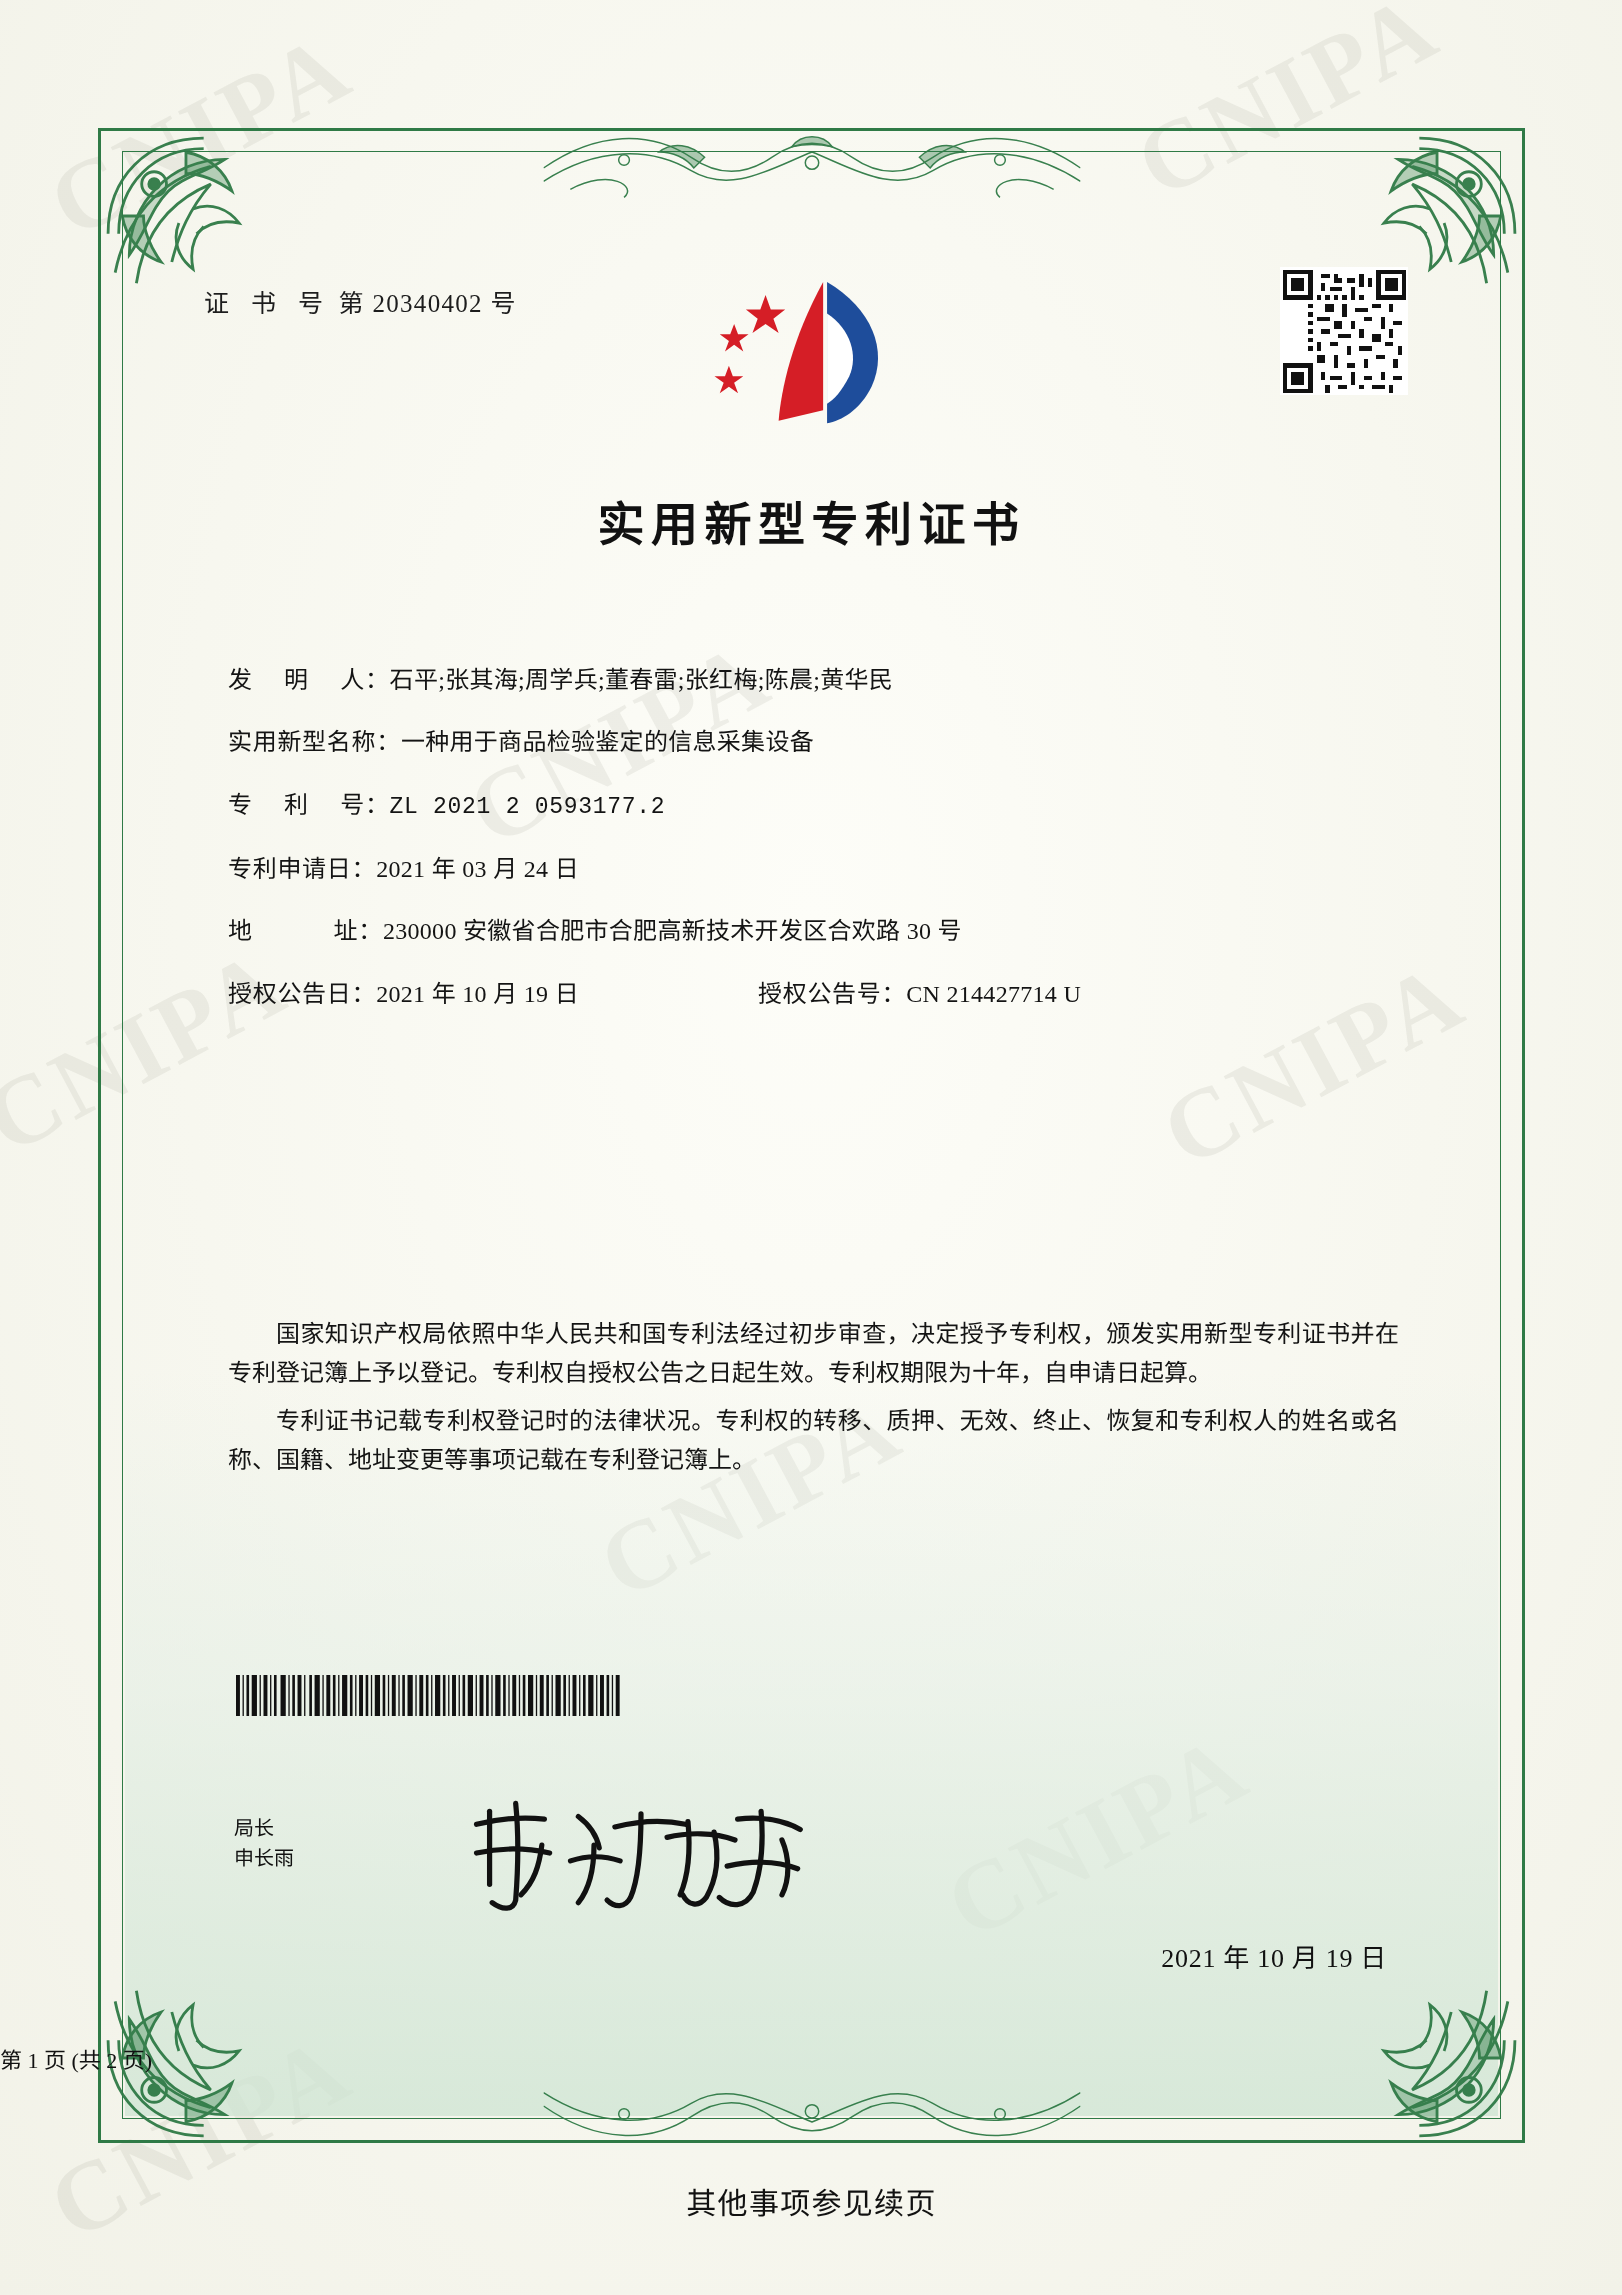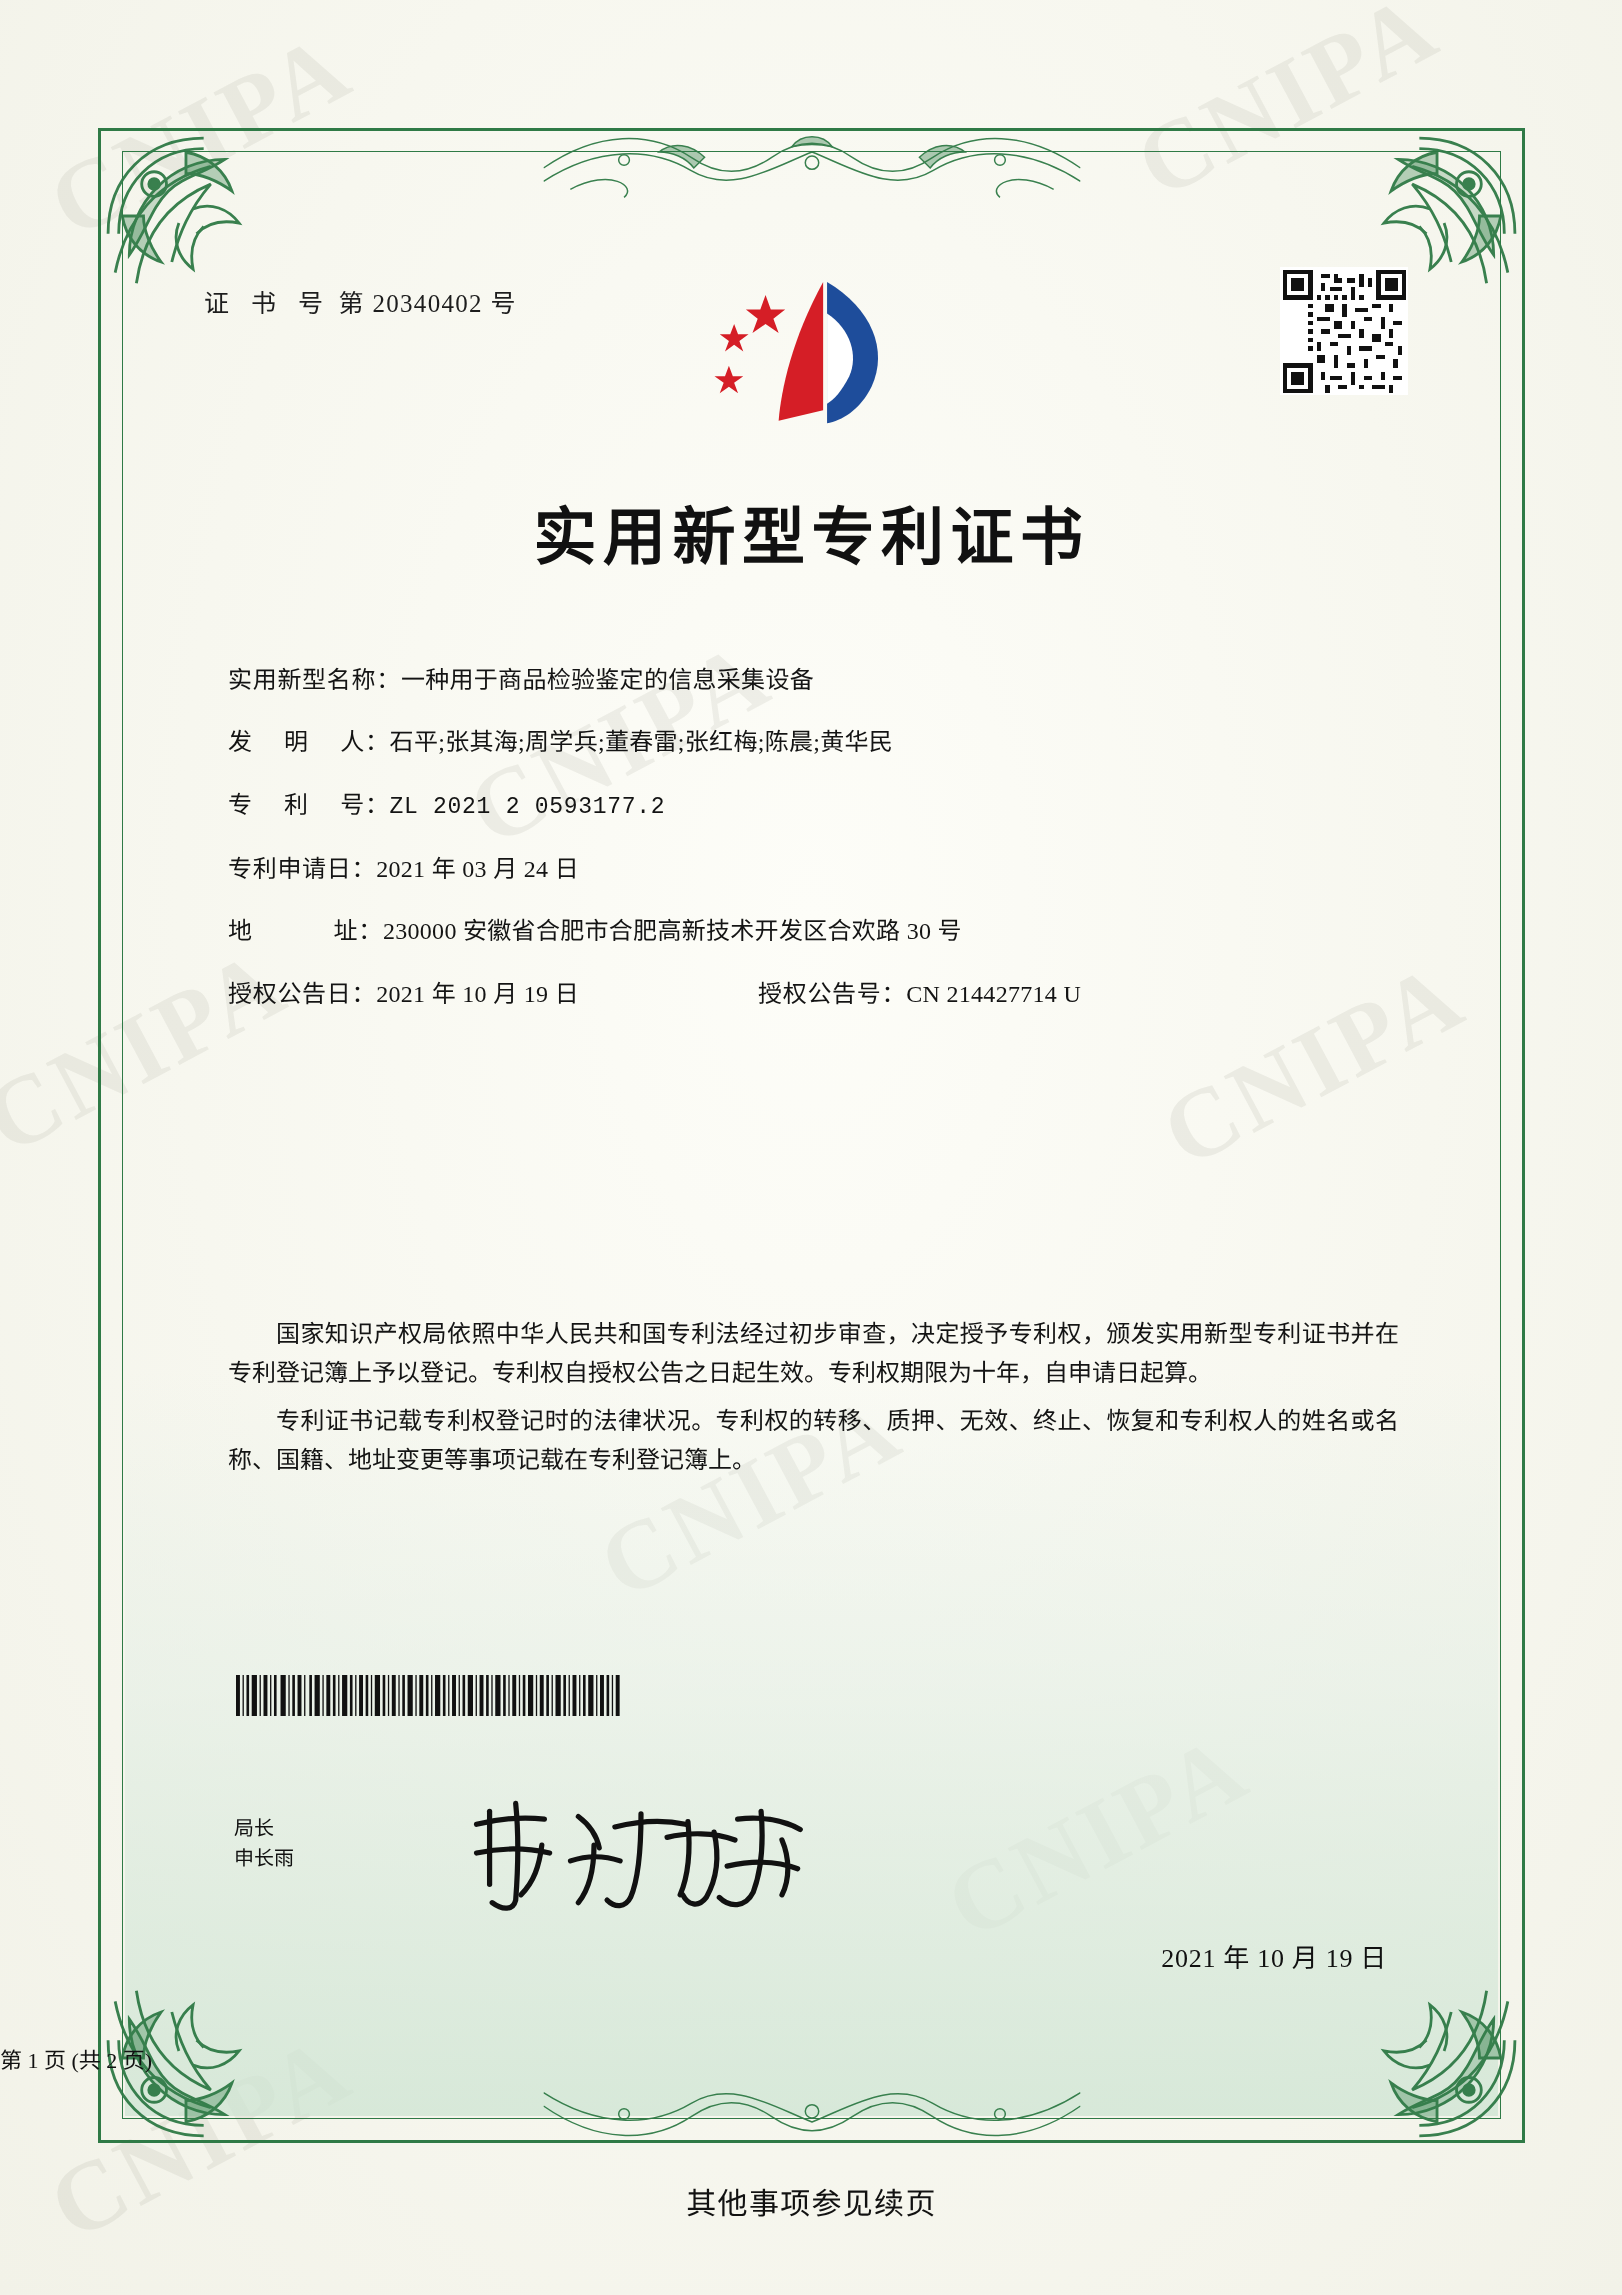--- a/index.html
+++ b/index.html
@@ -130,21 +130,21 @@
     transform: translateX(-50%);
     width: 229px;
     height: 177px;
   }
 
   .main-title {
     position: absolute;
     left: 0; right: 0;
     top: 486px;
     text-align: center;
-    font-size: 63px;
+    font-size: 47px;
     font-weight: bold;
     letter-spacing: 6.5px;
     color: #111;
     font-family: "DejaVu Serif", "Liberation Serif", serif;
   }
 
   
   .fields {
     position: absolute;
     left: 228px;
@@ -457,26 +457,26 @@
 
     <path d="M96 6 L96 104 L62 112 C64 88 72 50 96 6 Z" fill="#d51e26"></path>
     <path d="M99 6 C133 26 146 58 133 86 C124 104 110 112 99 114 Z" fill="#1e4d9b"></path>
     <path d="M99 30 C117 42 123 62 116 78 C110 90 104 96 99 99 Z" fill="#ffffff"></path>
   </svg>
 
   <div class="main-title">实用新型专利证书</div>
 
   <div class="fields">
     <div class="field-row">
+      <span class="f-label">发　 明　 人：</span>
+      <span class="f-value">石平;张其海;周学兵;董春雷;张红梅;陈晨;黄华民</span>
+    </div>
+    <div class="field-row">
       <span class="f-label">实用新型名称：</span>
       <span class="f-value">一种用于商品检验鉴定的信息采集设备</span>
-    </div>
-    <div class="field-row">
-      <span class="f-label">发　 明　 人：</span>
-      <span class="f-value">石平;张其海;周学兵;董春雷;张红梅;陈晨;黄华民</span>
     </div>
     <div class="field-row">
       <span class="f-label">专　 利　 号：</span>
       <span class="f-value mono">ZL 2021 2 0593177.2</span>
     </div>
     <div class="field-row">
       <span class="f-label">专利申请日：</span>
       <span class="f-value">2021 年 03 月 24 日</span>
     </div>
     <div class="field-row">

